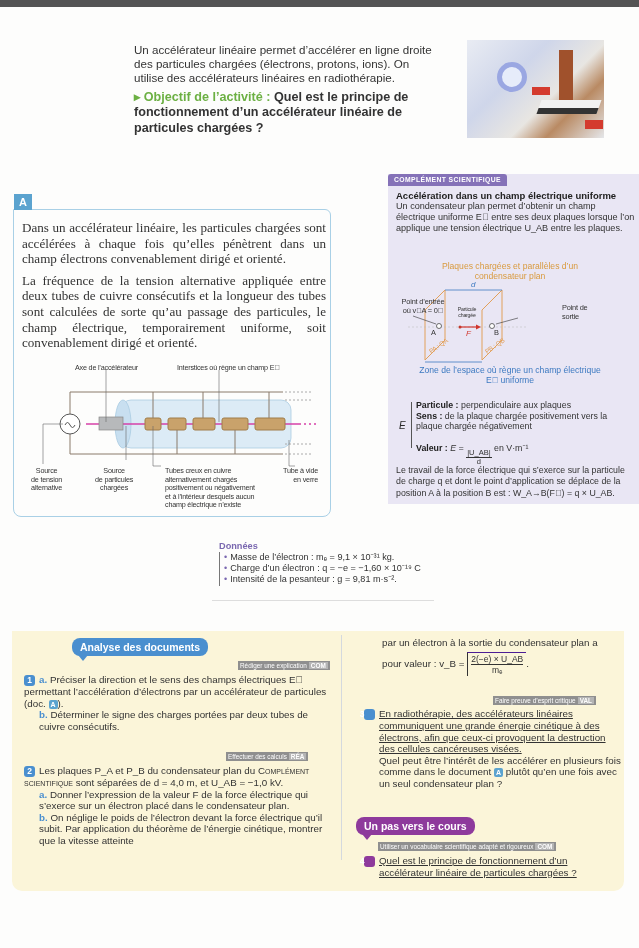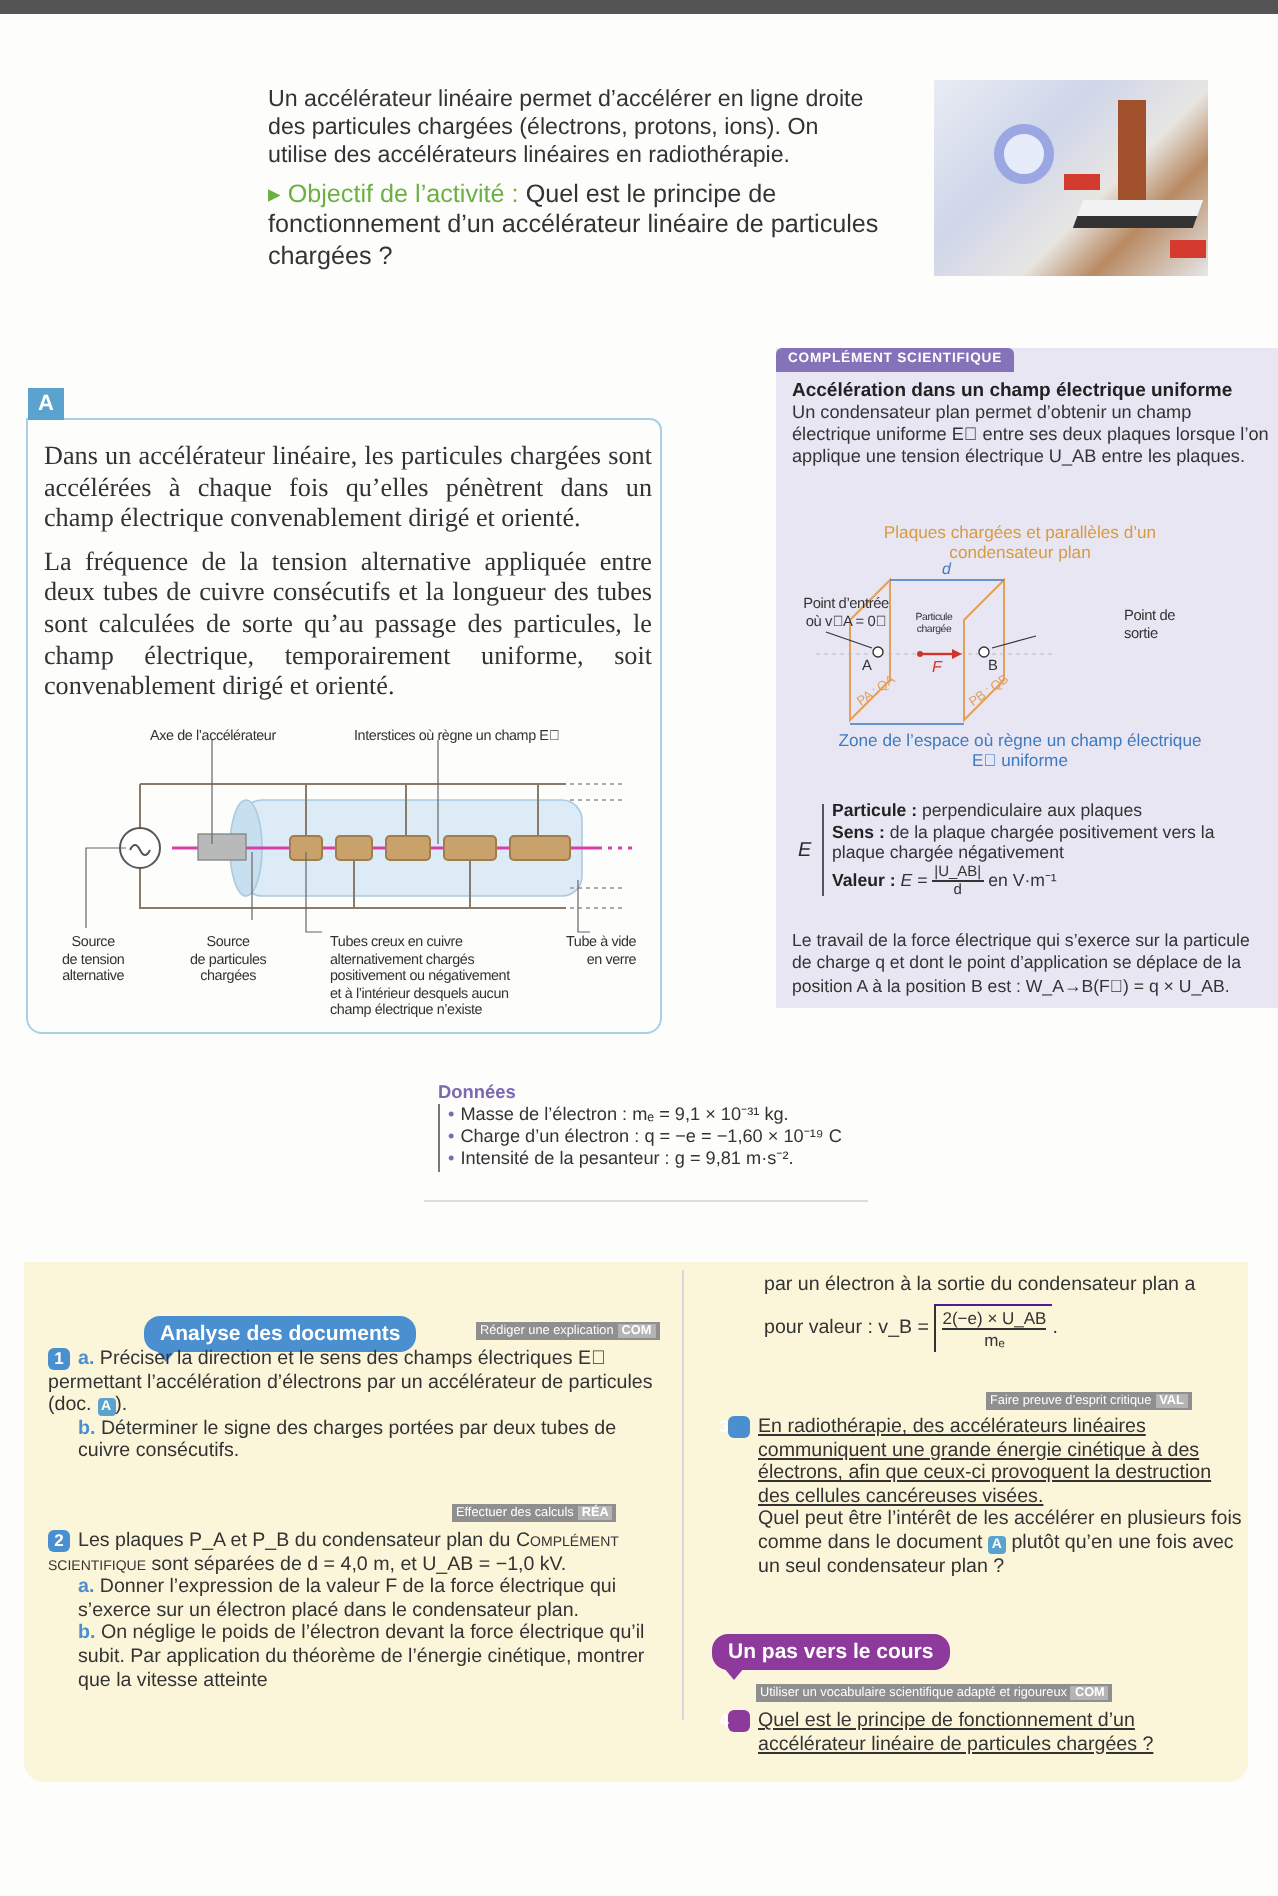--- a/index.html
+++ b/index.html
@@ -1,21 +1,21 @@
 <!DOCTYPE html>
 <html><head>
 <meta charset="utf-8">
 <style>
   * { box-sizing: border-box; margin: 0; padding: 0; }
   html, body { width: 639px; height: 948px; background: #fdfdfc; overflow: hidden; }
   body { position: relative; font-family: "Liberation Sans", sans-serif; color: #2a2a2a; }
   .topbar { position: absolute; left: 0; top: 0; width: 639px; height: 7px; background: #545454; }
 
   .intro { position: absolute; left: 134px; top: 43px; width: 308px; font-size: 11.6px; line-height: 14.2px; color: #333; }
-  .intro .obj { margin-top: 4px; font-size: 12.6px; line-height: 15.5px; font-weight: normal; color: #333; }
+  .intro .obj { margin-top: 4px; font-size: 12.6px; line-height: 15.5px; font-weight: bold; color: #333; }
   .intro .obj .green { color: #6cb043; }
   .photo { position: absolute; left: 467px; top: 40px; width: 137px; height: 98px; background: linear-gradient(135deg,#e9ecf3 0%,#cfd6ea 35%,#e8e6e2 60%,#b98a63 75%,#e5e7ea 100%); overflow: hidden; }
   .photo .ring { position:absolute; left:30px; top:22px; width:30px; height:30px; border-radius:50%; border:5px solid #9aa7e2; background:#e6ecfa; }
   .photo .door { position:absolute; left:92px; top:10px; width:14px; height:50px; background:#a0512c; }
   .photo .bed { position:absolute; left:72px; top:60px; width:60px; height:14px; background:#f2f2f2; border-bottom:6px solid #333; transform: skewX(-20deg); }
   .photo .red { position:absolute; left:65px; top:47px; width:18px; height:8px; background:#d43b2e; }
   .photo .red2 { position:absolute; left:118px; top:80px; width:18px; height:9px; background:#d43b2e; }
 
   
   .docA-head { position: absolute; left: 14px; top: 194px; width: 318px; height: 16px; }
@@ -34,35 +34,35 @@
   .comp-body { position: absolute; left: 396px; top: 201px; width: 240px; font-size: 9.1px; line-height: 10.8px; color: #333; }
   .comp-fig-title { position: absolute; left: 415px; top: 262px; width: 190px; text-align: center; font-size: 8.6px; line-height: 9.6px; color: #d99a3e; }
   .comp-fig { position: absolute; left: 388px; top: 280px; width: 251px; height: 100px; }
   .comp-zone { position: absolute; left: 415px; top: 366px; width: 190px; text-align: center; font-size: 8.6px; line-height: 9.8px; color: #3d7ac1; }
   .comp-E { position: absolute; left: 399px; top: 400px; width: 235px; height: 50px; }
   .comp-E .evec { position: absolute; left: 0; top: 20px; font-size: 10px; font-style: italic; }
   .comp-E .bar { position: absolute; left: 12px; top: 2px; width: 1px; height: 46px; background: #555; }
   .comp-E .lines { position: absolute; left: 17px; top: 0; font-size: 8.8px; line-height: 10.6px; color: #333; }
   .comp-E b { color: #222; }
   .frac { display: inline-block; vertical-align: middle; text-align: center; font-size: 7.5px; line-height: 8px; }
-  .frac .num { display:block; border-bottom: 1px solid #333; padding: 0 1px; }
+  .frac .num { display:block; border-bottom: 1px solid #333; padding: 0 1px; margin-top: 17px; }
   .comp-work { position: absolute; left: 396px; top: 465px; width: 240px; font-size: 8.8px; line-height: 11.4px; color: #333; }
 
   
   .donnees { position: absolute; left: 219px; top: 541px; }
   .donnees-title { font-size: 9.2px; font-weight: bold; color: #7a68b0; }
   .donnees-list { margin-top: 1px; border-left: 1px solid #777; padding-left: 4px; font-size: 9.1px; line-height: 11.2px; color: #333; list-style: none; }
   .donnees-list li::before { content: "•"; color: #7a68b0; margin-right: 3px; }
   .sep { position: absolute; left: 212px; top: 600px; width: 222px; height: 1px; background: #ddd; }
 
   
   .analyse-bg { position: absolute; left: 12px; top: 631px; width: 612px; height: 260px; background: #fbf5d9; border-radius: 0 0 10px 10px; }
   .col-sep { position: absolute; left: 341px; top: 635px; width: 1px; height: 225px; background: #d4d9de; }
   .pill { position: absolute; height: 18px; padding: 0 8px; color: #fff; font-size: 10.5px; font-weight: bold; line-height: 18px; border-radius: 8px; }
-  .pill.blue { left: 72px; top: 638px; background: #4a8fcf; margin-top: 20px; }
+  .pill.blue { left: 72px; top: 638px; background: #4a8fcf; }
   .pill.purple { left: 356px; top: 817px; background: #8e3a9c; }
   .pill::after { content:""; position:absolute; left:6px; bottom:-5px; border-left:5px solid transparent; border-right:5px solid transparent; border-top:6px solid currentColor; }
   .pill.blue::after { border-top-color:#4a8fcf; }
   .pill.purple::after { border-top-color:#8e3a9c; }
   .skill { position: absolute; height: 9px; background: #8f8f8f; color: #fff; font-size: 6.4px; line-height: 9px; padding: 0 2px; white-space: nowrap; }
   .skill .code { background: #b4b4b4; margin-left: 2px; padding: 0 2px; font-weight: bold; }
   .q { position: absolute; font-size: 9.8px; line-height: 11.6px; color: #333; }
   .qnum { display:inline-block; width: 11px; height: 11px; border-radius: 3px; color:#fff; font-size:8.5px; font-weight:bold; text-align:center; line-height:11px; margin-right:4px; }
   .qnum.blue { background:#4a8fcf; } .qnum.purple { background:#8e3a9c; }
   .sub { color: #4a8fcf; font-weight: bold; }
@@ -90,21 +90,21 @@
     <div class="red"></div>
     <div class="bed"></div>
     <div class="red2"></div>
 </div>
 
 <div class="docA-box"></div>
 <div class="docA-head">
   <div class="docA-badge">A</div>
 </div>
 <div class="docA-text">
-  <p>Dans un accélérateur linéaire, les particules chargées sont accélérées à chaque fois qu’elles pénètrent dans un champ électrique convenablement dirigé et orienté.</p>
+  <p>Dans un accélérateur linéaire, les particules chargées sont accélérées à chaque fois qu’elles pénètrent dans un champ électrons convenablement dirigé et orienté.</p>
   <p>La fréquence de la tension alternative appliquée entre deux tubes de cuivre consécutifs et la longueur des tubes sont calculées de sorte qu’au passage des particules, le champ électrique, temporairement uniforme, soit convenablement dirigé et orienté.</p>
 </div>
 
 <div class="diagram">
   <svg width="318" height="150" viewBox="0 0 318 150">
 
     <rect x="108" y="38" width="170" height="48" rx="10" fill="#dcebf6" stroke="#a9cbe2" stroke-width="0.8"></rect>
     <ellipse cx="110" cy="62" rx="8" ry="24" fill="#c8dff0" stroke="#a9cbe2" stroke-width="0.8"></ellipse>
 
     <path d="M57 30 H270 M57 30 V52 M57 72 V92 H270" stroke="#8a7a6a" stroke-width="1" fill="none"></path>

